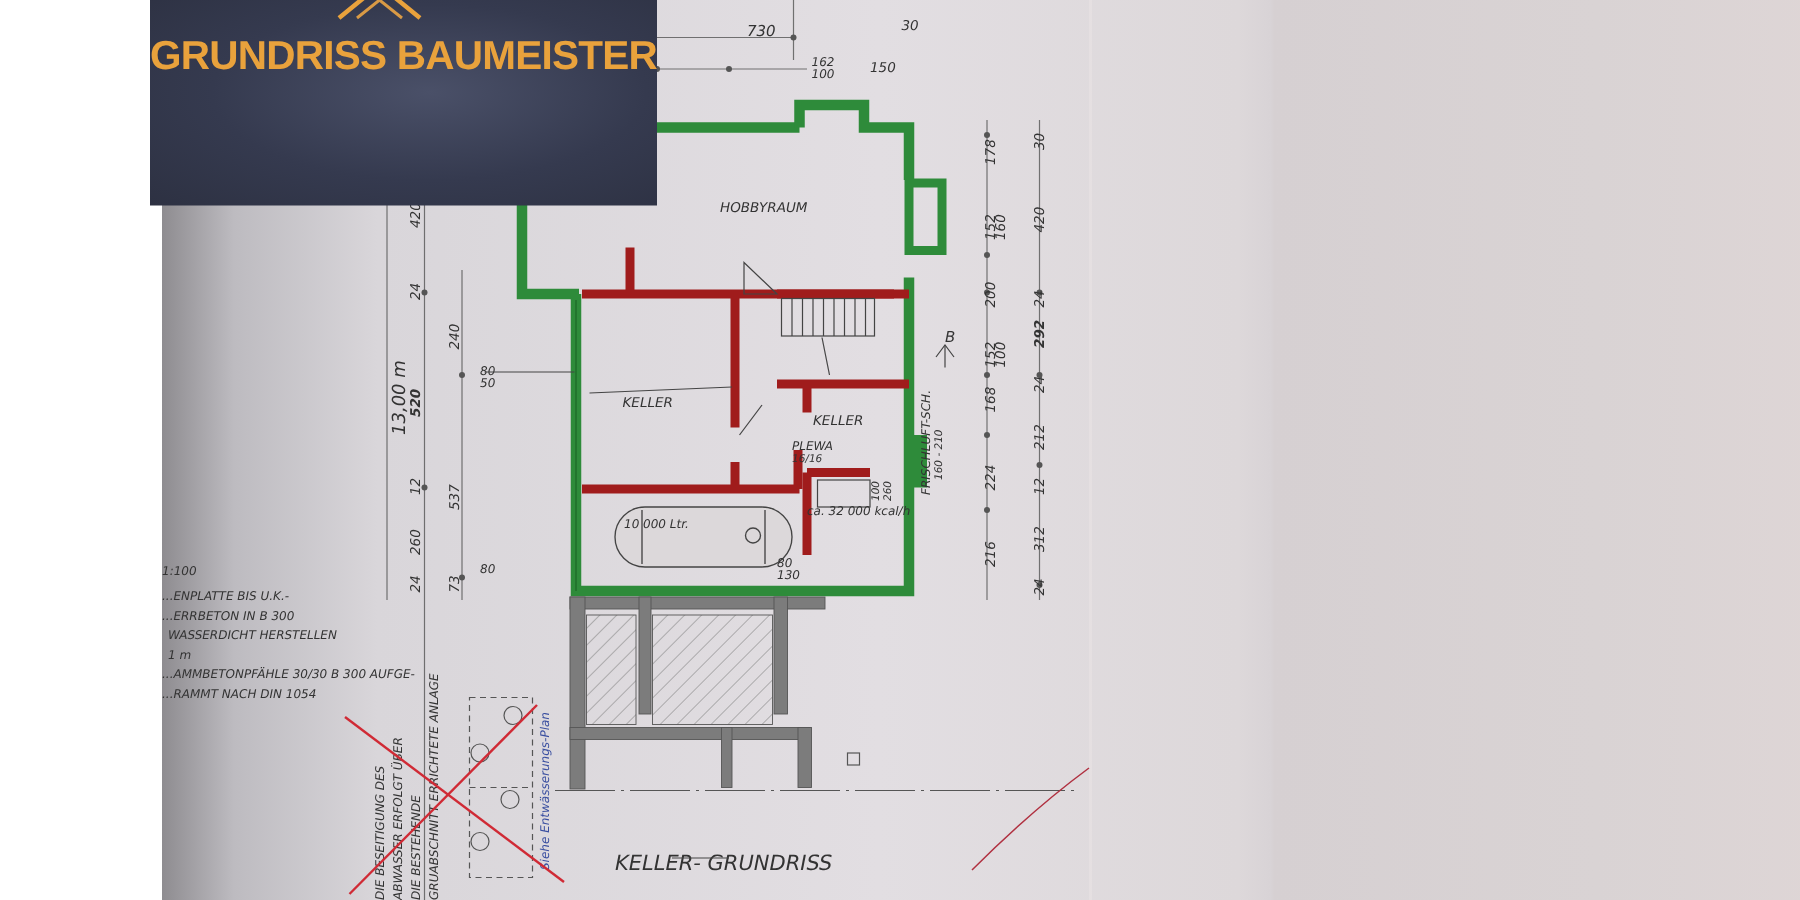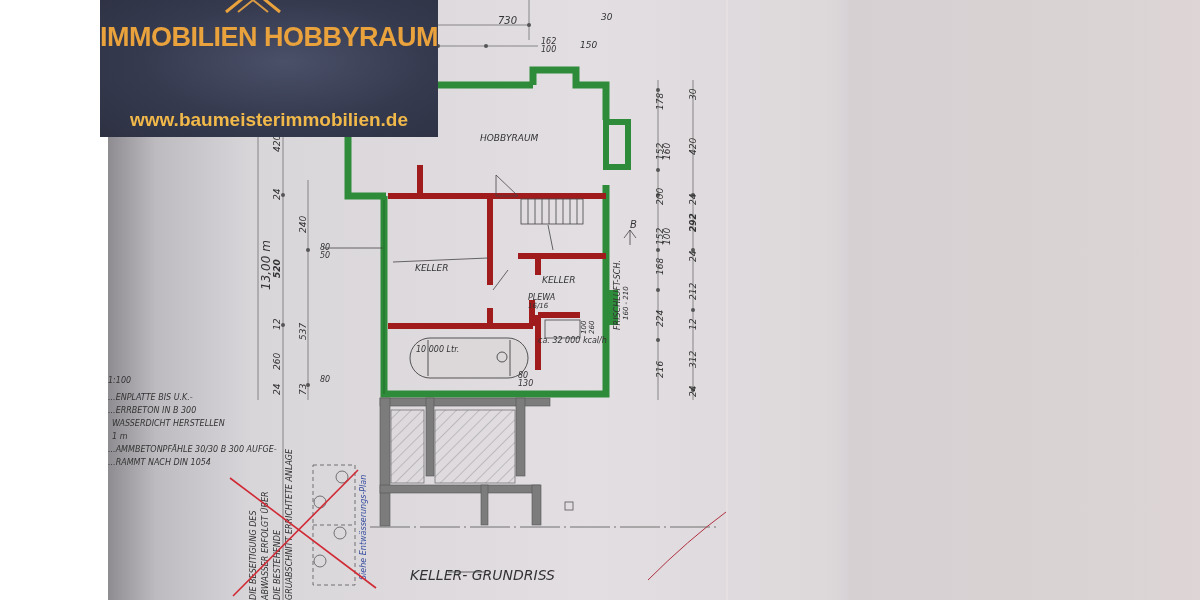--- a/index.html
+++ b/index.html
@@ -220,15 +220,14 @@
     </g>
     <path d="M540,580 Q580,540 618,512" stroke="#b03040" stroke-width="1" fill="none"></path>
   </svg>
 </div>
 
 <div class="logo">
   <svg class="logo-mark" viewBox="0 0 70 18">
     <polyline points="8,16 35,-6 62,16" fill="none" stroke="#e9a23c" stroke-width="3"></polyline>
     <polyline points="20,16 35,4 50,16" fill="none" stroke="#d99a45" stroke-width="2"></polyline>
   </svg>
-  <div class="logo-title">IMMOBILIEN HOBBYRAUM</div>
-  <div class="logo-url">www.baumeisterimmobilien.de</div>
+  <div class="logo-title">GRUNDRISS BAUMEISTER</div>
 </div>
 
 </body></html>

